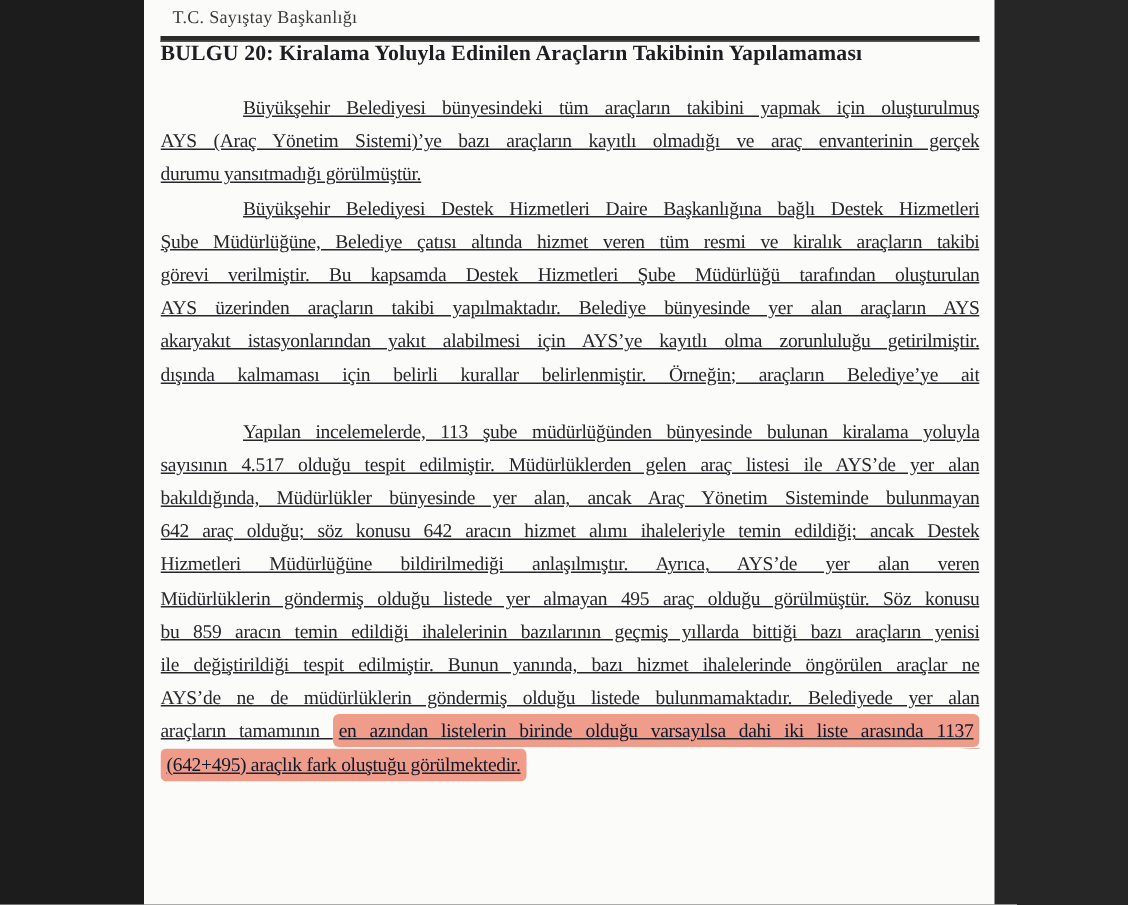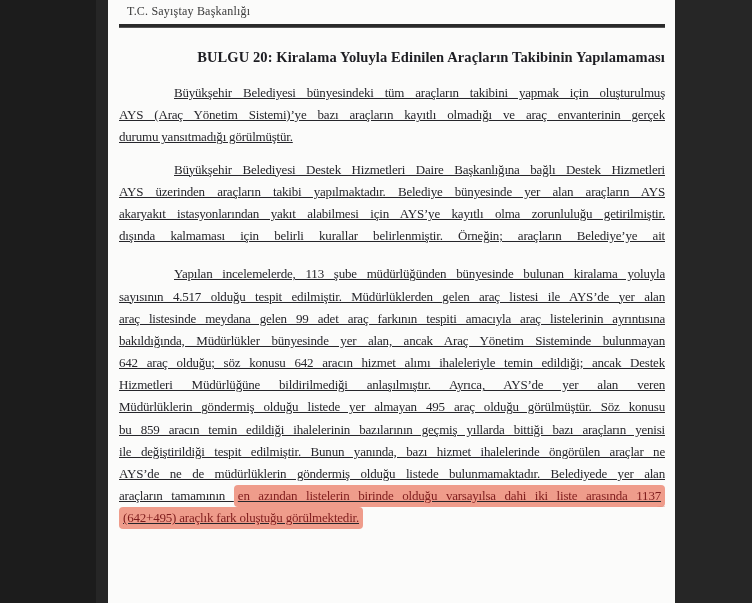--- a/index.html
+++ b/index.html
@@ -7,58 +7,58 @@
     width: 752px; height: 603px;
     position: relative; overflow: hidden;
     background: #262626;
     font-family: "Liberation Serif", "DejaVu Serif", serif;
   }
   .scan-bar-left {
     position: absolute; left: 0; top: 0; width: 96px; height: 603px;
     background: #1c1c1c;
   }
   .doc-page {
-    position: absolute; left: 108px; top: 0; width: 567px; height: 603px;
+    position: absolute; left: 96px; top: 0; width: 567px; height: 603px;
     background: #fbfbfa;
     padding: 4px 10px 0 11px;
     box-sizing: border-box;
     overflow: hidden;
   }
   .letterhead {
     font-size: 12px; line-height: 14px; color: #3a3a3a;
     padding-left: 8px; letter-spacing: 0.2px;
   }
   .header-rule {
     height: 3px; background: #2a2a2a; margin-top: 6px;
     border-bottom: 1px solid #555;
   }
   .finding-title {
-    margin-top: 21px;
-    text-align: right; font-weight: bold;
+    margin-top: 0;
+    text-align: left; font-weight: bold;
     font-size: 14.5px; line-height: 17px; color: #1d1d22;
     letter-spacing: 0.1px;
   }
   .para { margin: 0; }
   .para-1 { margin-top: 16px; }
-  .para-2 { margin-top: 10px; }
+  .para-2 { margin-top: 0; }
   .para-3 { margin-top: 16px; }
   .line {
     font-size: 13px; line-height: 22.2px; height: 22.2px;
     color: #26262b;
     letter-spacing: -0.2px;
     text-align: justify; text-align-last: justify;
     overflow: hidden;
     position: relative;
     text-decoration: underline;
   }
   .line.first { text-indent: 55px; }
   .line.last { text-align-last: left; }
   .hl {
     background: #ef9c8b;
-    color: #7f1d1d;
+    color: #0f172a;
     padding: 3px 4px 4px 4px;
     border-radius: 4px;
     box-decoration-break: clone;
   }
   .uline {
     position: absolute; right: -5px; bottom: -10px;
     width: 80px; height: 13px; pointer-events: none;
   }
   .uline svg { display: block; width: 80px; height: 13px; }
 </style>
@@ -72,28 +72,29 @@
   <div class="header-rule"></div>
   <div class="finding-title">BULGU 20: Kiralama Yoluyla Edinilen Araçların Takibinin Yapılamaması</div>
   <div id="paragraphs">
       <div class="para para-1">
         <div class="line first"><span>Büyükşehir Belediyesi bünyesindeki tüm araçların takibini yapmak için oluşturulmuş</span></div>
         <div class="line"><span>AYS (Araç Yönetim Sistemi)’ye bazı araçların kayıtlı olmadığı ve araç envanterinin gerçek</span></div>
         <div class="line last"><span>durumu yansıtmadığı görülmüştür.</span></div>
       </div>
       <div class="para para-2">
         <div class="line first"><span>Büyükşehir Belediyesi Destek Hizmetleri Daire Başkanlığına bağlı Destek Hizmetleri</span></div>
+        <div class="line"><span>Şube Müdürlüğüne, Belediye çatısı altında hizmet veren tüm resmi ve kiralık araçların takibi</span></div>
+        <div class="line"><span>görevi verilmiştir. Bu kapsamda Destek Hizmetleri Şube Müdürlüğü tarafından oluşturulan</span></div>
         <div class="line"><span>AYS üzerinden araçların takibi yapılmaktadır. Belediye bünyesinde yer alan araçların AYS</span></div>
         <div class="line"><span>akaryakıt istasyonlarından yakıt alabilmesi için AYS’ye kayıtlı olma zorunluluğu getirilmiştir.</span></div>
         <div class="line"><span>dışında kalmaması için belirli kurallar belirlenmiştir. Örneğin; araçların Belediye’ye ait</span></div>
       </div>
       <div class="para para-3">
         <div class="line first"><span>Yapılan incelemelerde, 113 şube müdürlüğünden bünyesinde bulunan kiralama yoluyla</span></div>
         <div class="line"><span>sayısının 4.517 olduğu tespit edilmiştir. Müdürlüklerden gelen araç listesi ile AYS’de yer alan</span></div>
-        <div class="line"><span>araç listesinde meydana gelen 99 adet araç farkının tespiti amacıyla araç listelerinin ayrıntısına</span></div>
         <div class="line"><span>bakıldığında, Müdürlükler bünyesinde yer alan, ancak Araç Yönetim Sisteminde bulunmayan</span></div>
         <div class="line"><span>642 araç olduğu; söz konusu 642 aracın hizmet alımı ihaleleriyle temin edildiği; ancak Destek</span></div>
         <div class="line"><span>Hizmetleri Müdürlüğüne bildirilmediği anlaşılmıştır. Ayrıca, AYS’de yer alan veren</span></div>
         <div class="line"><span>Müdürlüklerin göndermiş olduğu listede yer almayan 495 araç olduğu görülmüştür. Söz konusu</span></div>
         <div class="line"><span>bu 859 aracın temin edildiği ihalelerinin bazılarının geçmiş yıllarda bittiği bazı araçların yenisi</span></div>
         <div class="line"><span>ile değiştirildiği tespit edilmiştir. Bunun yanında, bazı hizmet ihalelerinde öngörülen araçlar ne</span></div>
         <div class="line"><span>AYS’de ne de müdürlüklerin göndermiş olduğu listede bulunmamaktadır. Belediyede yer alan</span></div>
         <div class="line"><span>araçların tamamının </span><span class="hl">en azından listelerin birinde olduğu varsayılsa dahi iki liste arasında 1137</span><span class="uline">
             <svg viewBox="0 0 80 13" xmlns="http://www.w3.org/2000/svg">
               <path d="M3 5.5 C 16 10.5, 36 9, 52 6.5 S 72 4.5, 77 4.5" fill="none" stroke="#bc4b3b" stroke-width="3.6" stroke-linecap="round" opacity="0.9"></path>

